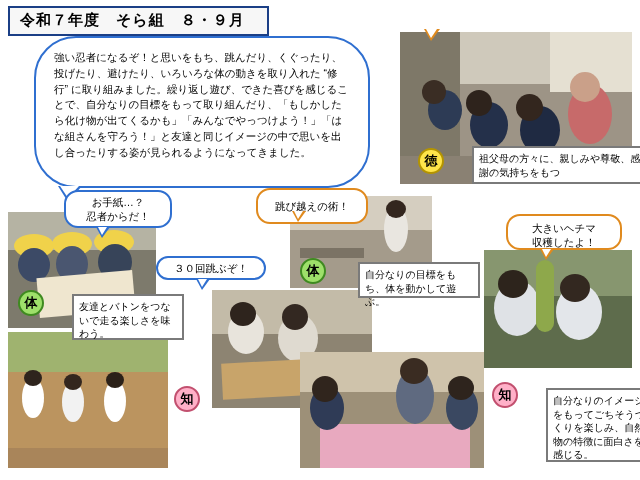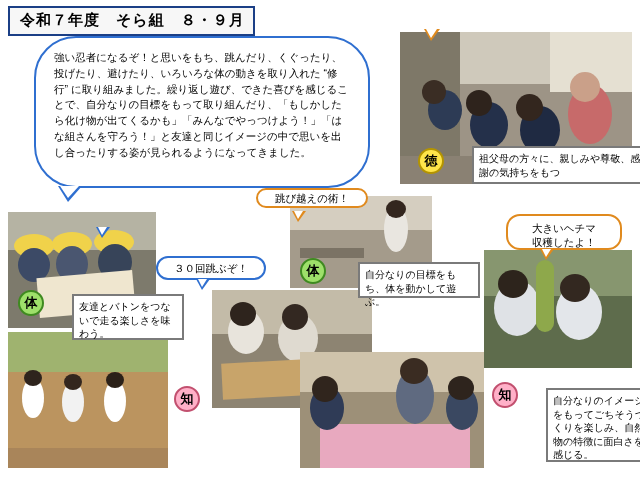--- a/index.html
+++ b/index.html
@@ -10,21 +10,21 @@
     position:relative;
     overflow:hidden;
   }
   .page{position:absolute;left:0;top:0;width:640px;height:480px;background:#fff;}
 
   
   .title-box{
     position:absolute;left:8px;top:6px;
     border:2px solid #1b3f86;
     background:#f7f7f7;
-    padding:3px 8px 4px 10px;
+    padding:3px 22px 4px 10px;
     font-size:15px;font-weight:bold;color:#000;
     letter-spacing:1px;
   }
 
   
   .photo{position:absolute;overflow:hidden;background:#777;}
   .blob{position:absolute;border-radius:50%;}
   .rect{position:absolute;}
 
   
@@ -165,24 +165,28 @@
   <div class="bubble cloud" style="left:34px;top:36px;width:336px;height:152px;padding:12px 18px;font-size:10.5px;line-height:1.5;">
     <span style="white-space:pre-wrap;">強い忍者になるぞ！と思いをもち、跳んだり、くぐったり、投げたり、避けたり、いろいろな体の動きを取り入れた “修行” に取り組みました。繰り返し遊び、できた喜びを感じることで、自分なりの目標をもって取り組んだり、「もしかしたら化け物が出てくるかも」「みんなでやっつけよう！」「はな組さんを守ろう！」と友達と同じイメージの中で思いを出し合ったりする姿が見られるようになってきました。</span>
   </div>
 
   <div class="tail-d" style="left:58px;top:186px;border-left:10px solid transparent;border-right:14px solid transparent;border-top:16px solid #2f6fd0;"></div>
   <div class="tail-d" style="left:60px;top:186px;border-left:8px solid transparent;border-right:11px solid transparent;border-top:12px solid #ffffff;"></div>
 
   <div class="tail-d" style="left:424px;top:29px;border-left:7px solid transparent;border-right:9px solid transparent;border-top:12px solid #e08a1e;"></div>
   <div class="tail-d" style="left:426px;top:29px;border-left:5px solid transparent;border-right:6px solid transparent;border-top:9px solid #ffffff;"></div>
 
+  <div class="bubble" style="left:64px;top:190px;width:108px;height:38px;display:flex;align-items:center;justify-content:center;text-align:center;font-size:10.5px;">
+    <span style="white-space:pre-line;">お手紙…？
+忍者からだ！</span>
+  </div>
   <div class="tail-d" style="left:96px;top:227px;border-left:6px solid transparent;border-right:8px solid transparent;border-top:11px solid #2f6fd0;"></div>
   <div class="tail-d" style="left:98px;top:227px;border-left:4px solid transparent;border-right:5px solid transparent;border-top:8px solid #ffffff;"></div>
 
-  <div class="bubble bubble-orange" style="left:256px;top:188px;width:112px;height:20px;display:flex;align-items:center;justify-content:center;font-size:10.5px;">
+  <div class="bubble bubble-orange" style="left:256px;top:188px;width:112px;height:36px;display:flex;align-items:center;justify-content:center;font-size:10.5px;">
     <span>跳び越えの術！</span>
   </div>
   <div class="tail-d" style="left:292px;top:211px;border-left:6px solid transparent;border-right:8px solid transparent;border-top:11px solid #e08a1e;"></div>
   <div class="tail-d" style="left:294px;top:211px;border-left:4px solid transparent;border-right:5px solid transparent;border-top:8px solid #ffffff;"></div>
 
   <div class="bubble" style="left:156px;top:256px;width:110px;height:24px;display:flex;align-items:center;justify-content:center;font-size:10.5px;">
     <span>３０回跳ぶぞ！</span>
   </div>
   <div class="tail-d" style="left:196px;top:279px;border-left:6px solid transparent;border-right:8px solid transparent;border-top:11px solid #2f6fd0;"></div>
   <div class="tail-d" style="left:198px;top:279px;border-left:4px solid transparent;border-right:5px solid transparent;border-top:8px solid #ffffff;"></div>

